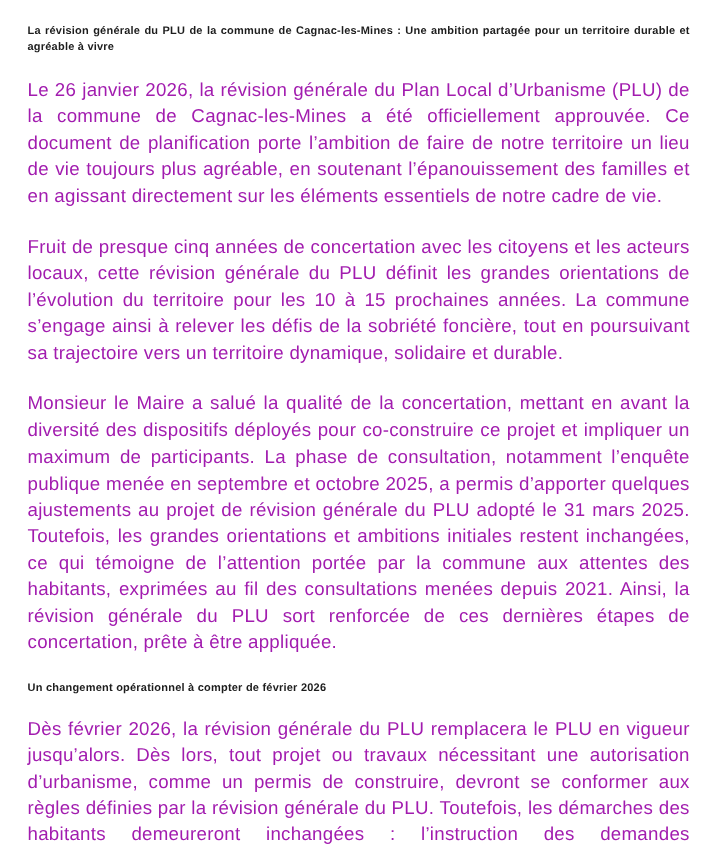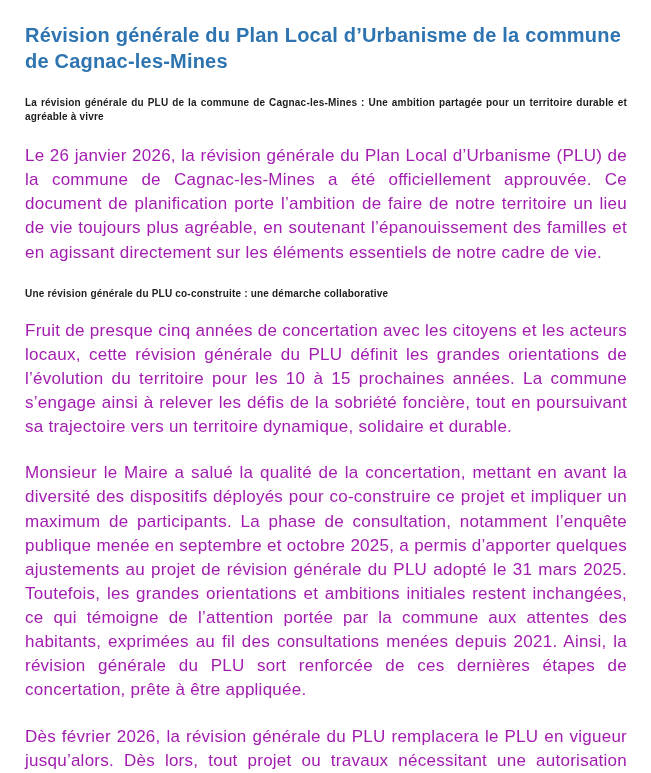--- a/index.html
+++ b/index.html
@@ -40,28 +40,27 @@
     letter-spacing: 0.25px;
     text-align: justify;
     margin-bottom: 22px;
   }
 </style>
 </head>
 <body>
 
 <div class="page">
 
-  <h1 class="doc-title">Révision générale du Plan Local d’Urbanisme de la commune de Cagnac-les-Mines</h1>
 
   <h2 class="section-heading">La révision générale du PLU de la commune de Cagnac-les-Mines : Une ambition partagée pour un territoire durable et agréable à vivre</h2>
 
   <p class="body-paragraph">Le 26 janvier 2026, la révision générale du Plan Local d’Urbanisme (PLU) de la commune de Cagnac-les-Mines a été officiellement approuvée. Ce document de planification porte l’ambition de faire de notre territoire un lieu de vie toujours plus agréable, en soutenant l’épanouissement des familles et en agissant directement sur les éléments essentiels de notre cadre de vie.</p>
 
-  <h2 class="section-heading tight">Une révision générale du PLU co-construite : une démarche collaborative</h2>
 
   <p class="body-paragraph">Fruit de presque cinq années de concertation avec les citoyens et les acteurs locaux, cette révision générale du PLU définit les grandes orientations de l’évolution du territoire pour les 10 à 15 prochaines années. La commune s’engage ainsi à relever les défis de la sobriété foncière, tout en poursuivant sa trajectoire vers un territoire dynamique, solidaire et durable.</p>
 
   <p class="body-paragraph">Monsieur le Maire a salué la qualité de la concertation, mettant en avant la diversité des dispositifs déployés pour co-construire ce projet et impliquer un maximum de participants. La phase de consultation, notamment l’enquête publique menée en septembre et octobre 2025, a permis d’apporter quelques ajustements au projet de révision générale du PLU adopté le 31 mars 2025. Toutefois, les grandes orientations et ambitions initiales restent inchangées, ce qui témoigne de l’attention portée par la commune aux attentes des habitants, exprimées au fil des consultations menées depuis 2021. Ainsi, la révision générale du PLU sort renforcée de ces dernières étapes de concertation, prête à être appliquée.</p>
 
+  <h2 class="section-heading tight">Un changement opérationnel à compter de février 2026</h2>
 
   <p class="body-paragraph">Dès février 2026, la révision générale du PLU remplacera le PLU en vigueur jusqu’alors. Dès lors, tout projet ou travaux nécessitant une autorisation d’urbanisme, comme un permis de construire, devront se conformer aux règles définies par la révision générale du PLU. Toutefois, les démarches des habitants demeureront inchangées : l’instruction des demandes d’autorisation d’urbanisme restera une compétence de chaque commune.</p>
 
 </div>
 
 </body></html>

